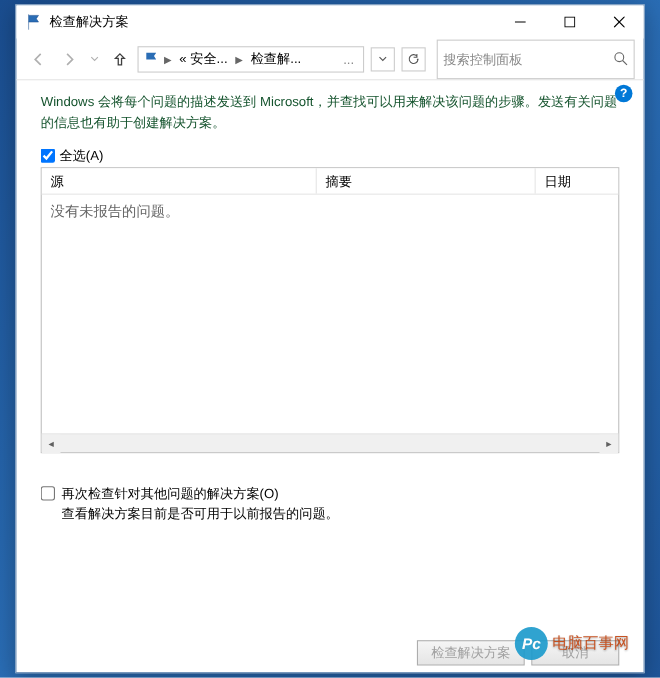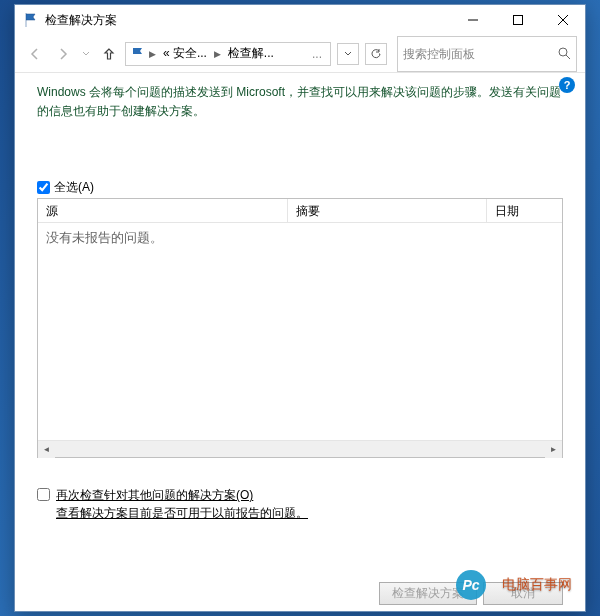--- a/index.html
+++ b/index.html
@@ -113,21 +113,20 @@
   .desc {
     font-size: 12px;
     color: #14532d;
     line-height: 1.6;
     margin-bottom: 12px;
   }
   .selectall {
     display: flex; align-items: center; gap: 4px;
     font-size: 12px; color: #000;
     margin-bottom: 2px;
-    margin-top: 46px;
   }
   .selectall input { width: 13px; height: 13px; }
   .listview {
     border: 1px solid #c0c0c0;
     background: #fff;
     height: 260px;
     display: flex;
     flex-direction: column;
   }
   .lv-header {
@@ -164,21 +163,20 @@
     width: 17px; height: 17px;
     background: #f0f0f0;
     display: flex; align-items: center; justify-content: center;
     font-size: 8px; color: #606060;
   }
   .recheck {
     margin-top: 28px;
     display: flex;
     align-items: flex-start;
     gap: 6px;
-    text-decoration: underline;
   }
   .recheck input { width: 13px; height: 13px; margin-top: 2px; }
   .recheck-text { font-size: 12px; line-height: 1.5; }
   .footer {
     margin-top: auto;
     padding-top: 10px;
     display: flex;
     justify-content: flex-end;
     gap: 6px;
   }
@@ -191,21 +189,21 @@
     font-size: 12px;
     padding: 0 12px;
     color: #a0a0a0;
   }
   .watermark {
     position: absolute;
     right: 28px;
     bottom: 16px;
     display: flex;
     align-items: center;
-    gap: 16px;
+    gap: 4px;
     opacity: 0.9;
   }
   .watermark .wm-circle {
     width: 30px; height: 30px; border-radius: 50%;
     background: #1a9acc;
     display: flex; align-items: center; justify-content: center;
     color: #fff; font-style: italic; font-weight: bold; font-size: 14px;
   }
   .watermark .wm-text { color: #c2410c; font-size: 14px; text-shadow: 0 1px 2px rgba(0,0,0,0.4); }
   svg { display: block; }

